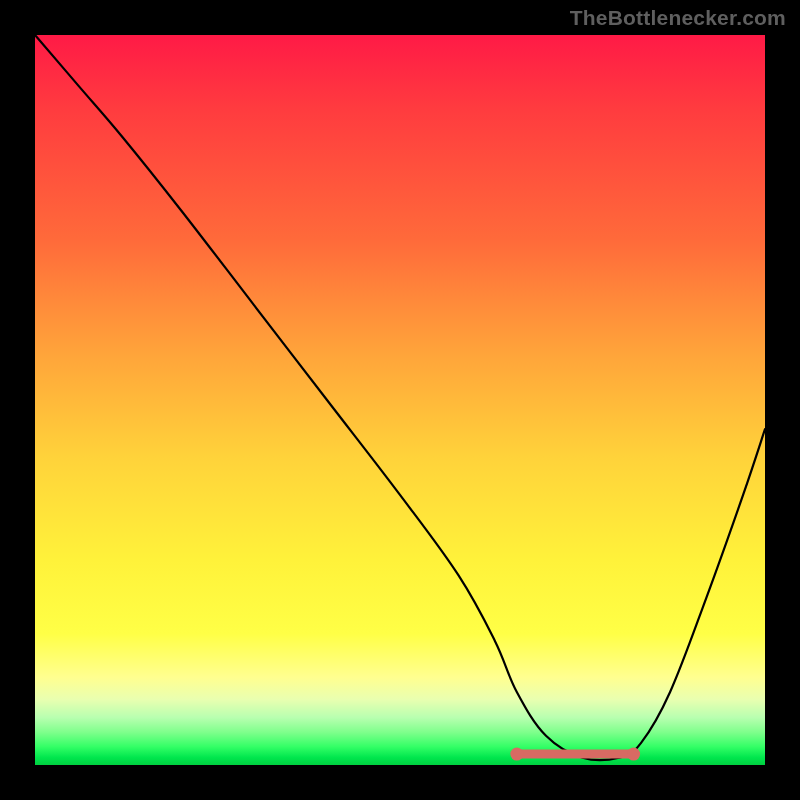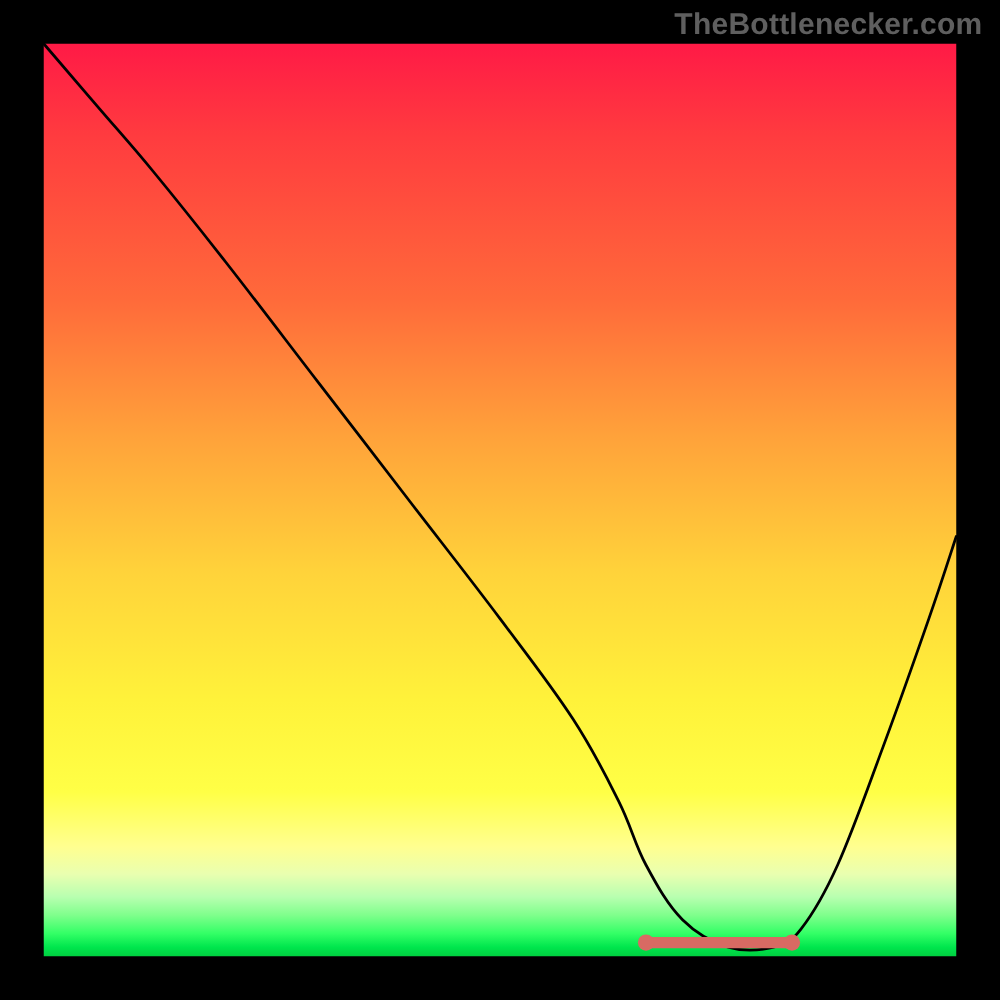--- a/index.html
+++ b/index.html
@@ -40,21 +40,21 @@
       #33ff66 97.5%,
       #00e64d 99%,
       #00d040 100%
     );
   }
   .heading {
     position: absolute;
     top: 6px;
     right: 14px;
     color: #5f5f5f;
-    font-size: 24px;
+    font-size: 21px;
     font-weight: 600;
     letter-spacing: 0.2px;
     margin-left: 24px;
   }
   svg.lines {
     position: absolute;
     left: 0;
     top: 0;
     width: 730px;
     height: 730px;

